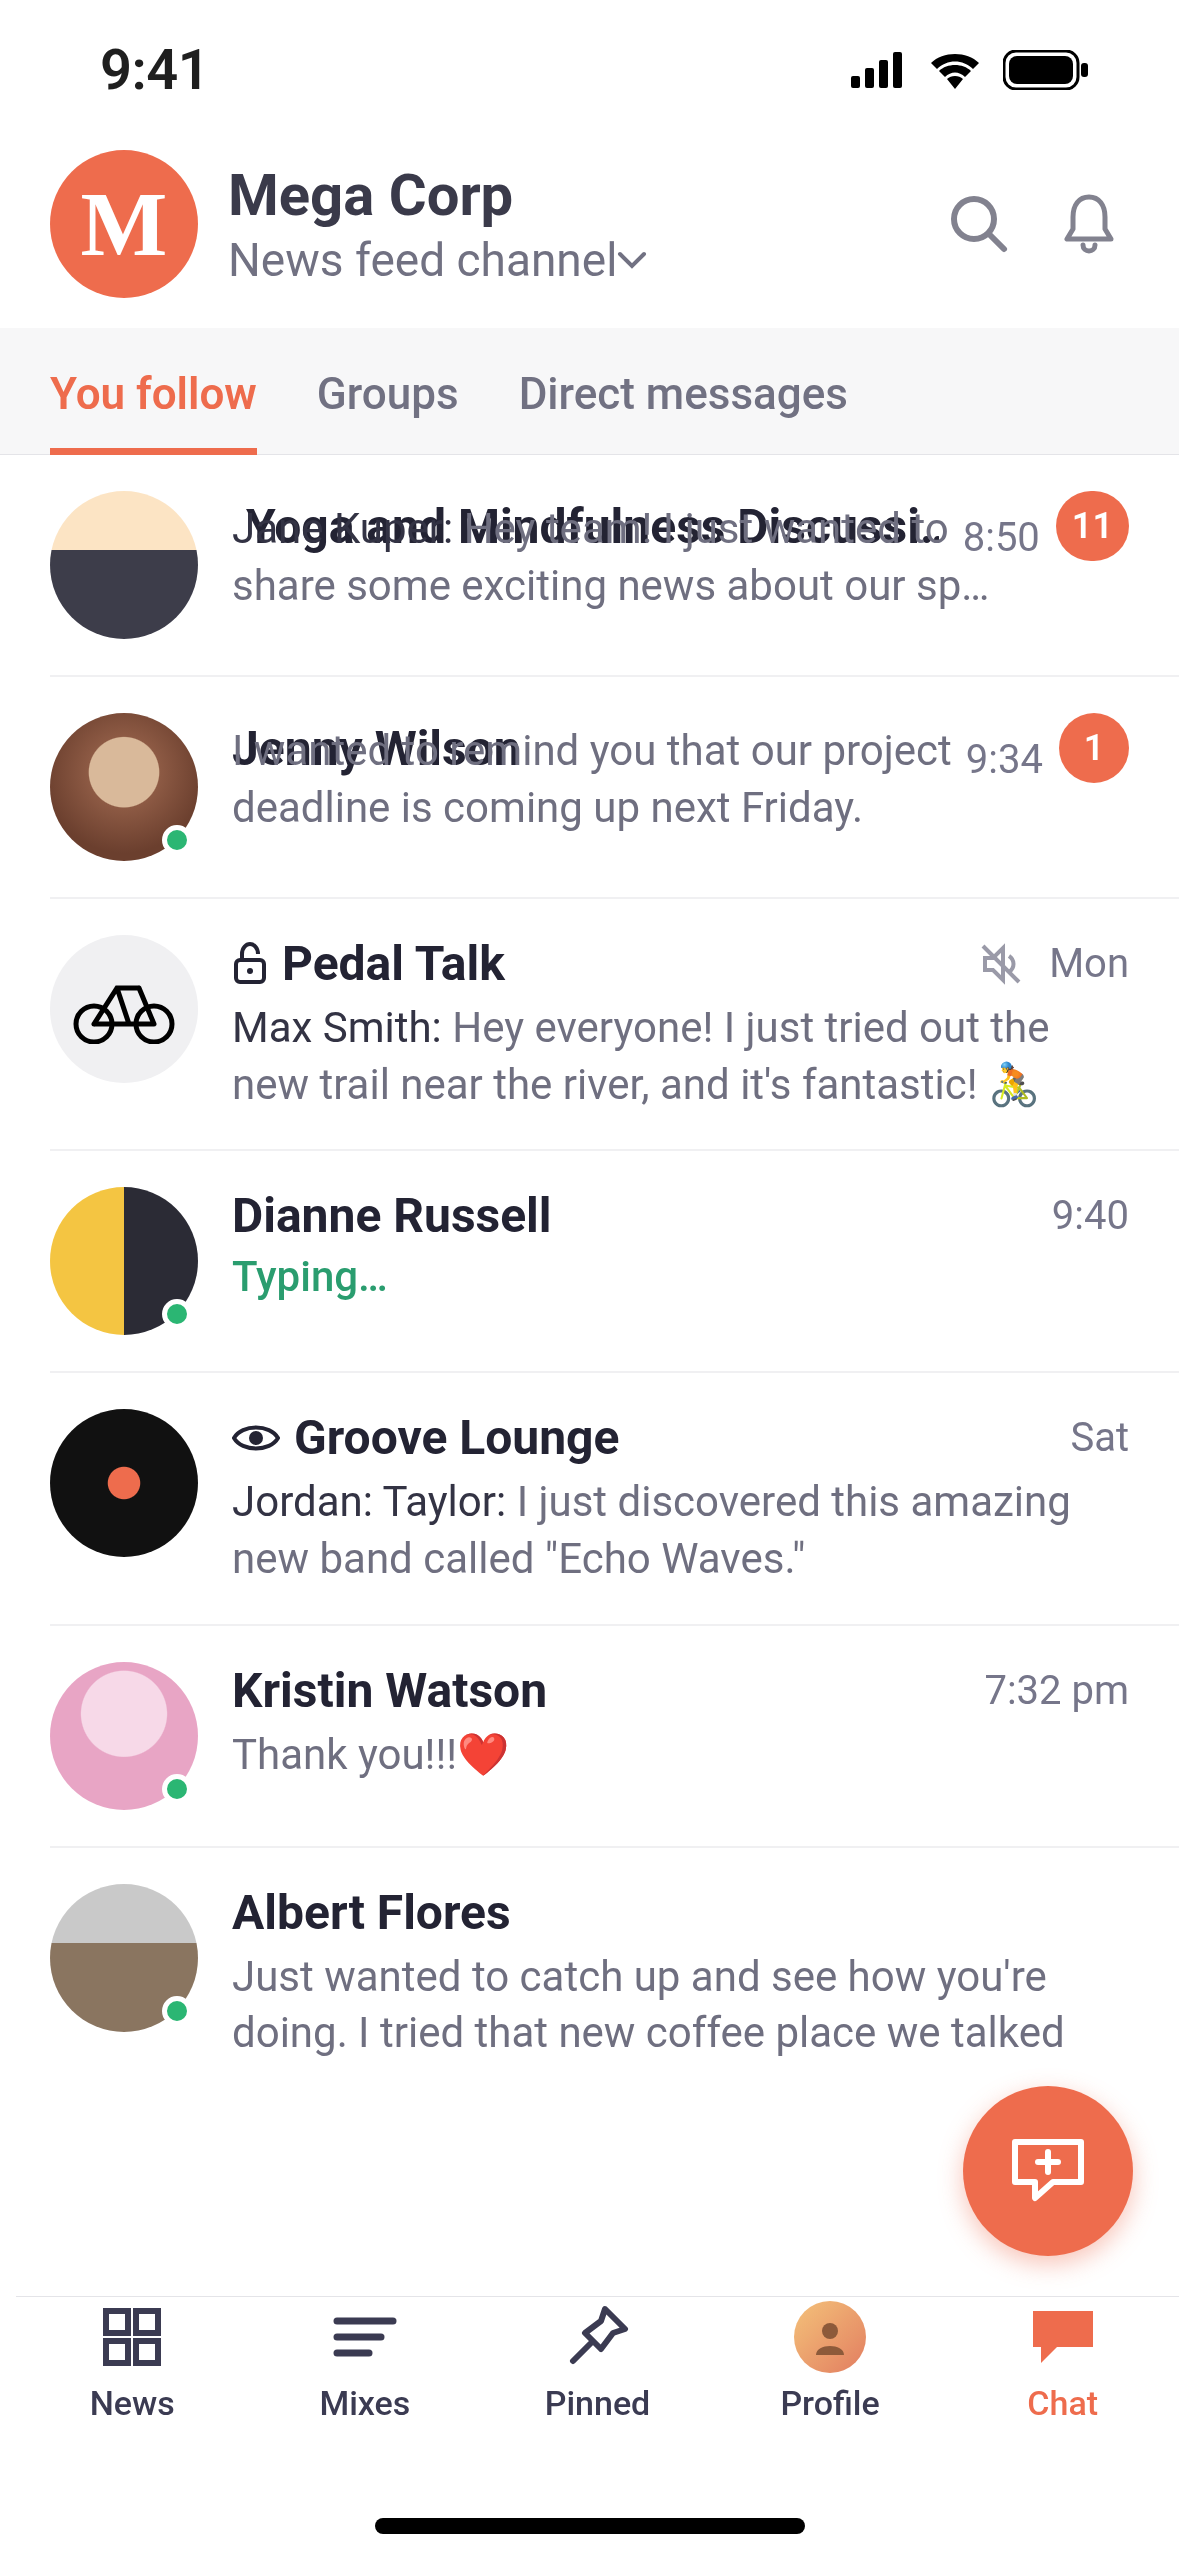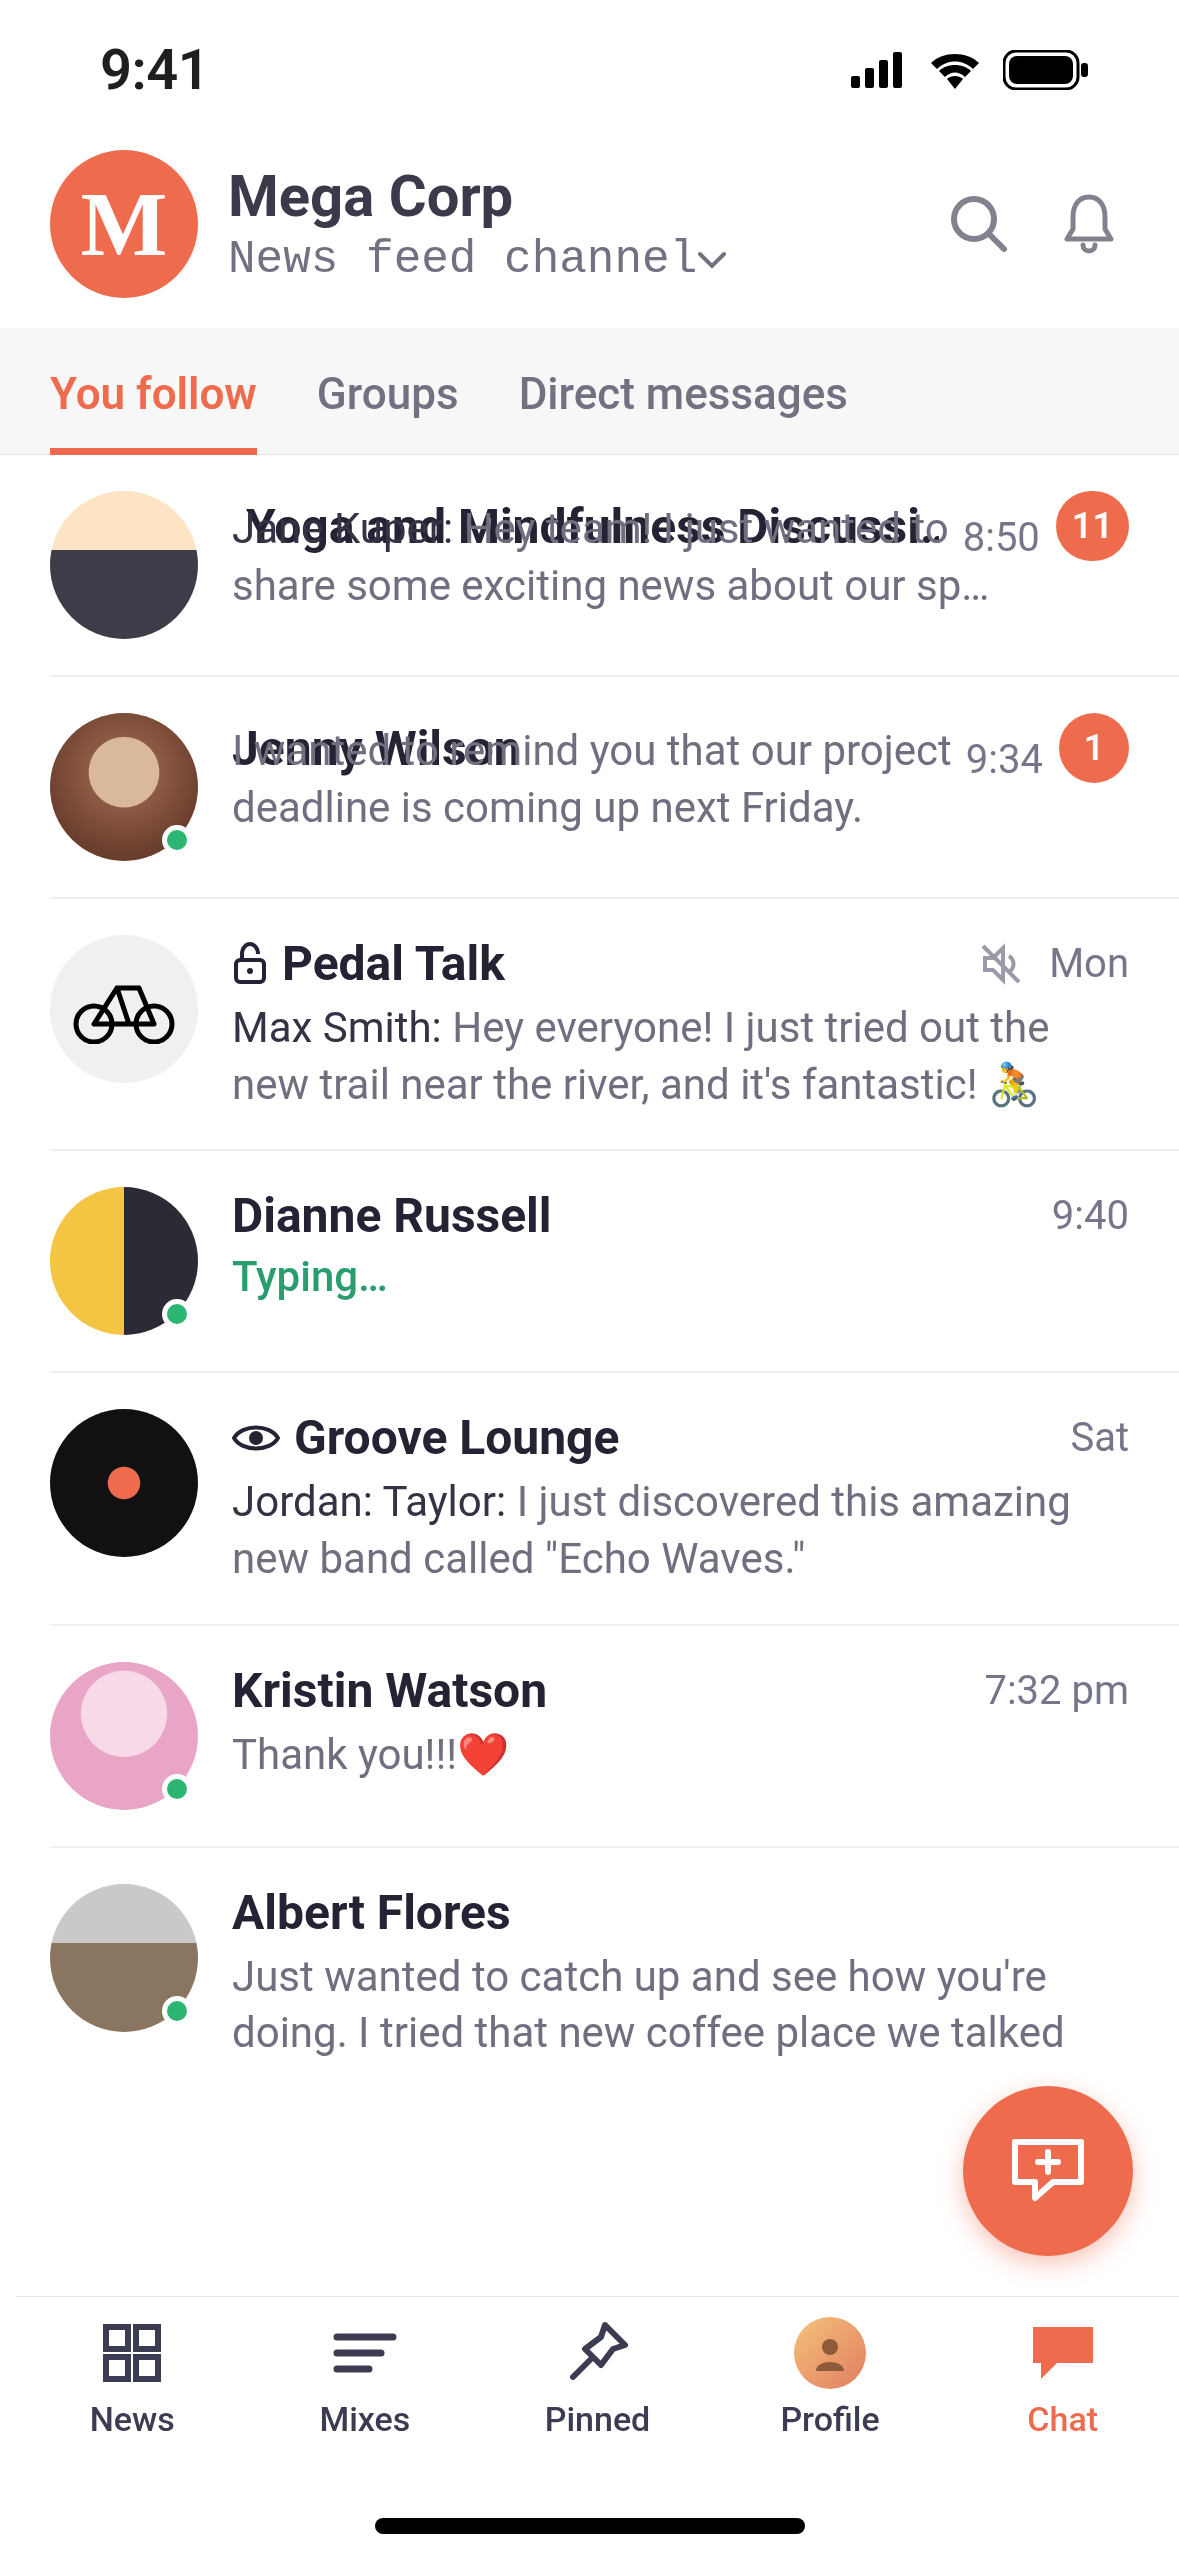--- a/index.html
+++ b/index.html
@@ -59,21 +59,20 @@
     font-weight: 700;
     color: #3a3a4a;
   }
   .header-subtitle {
     display: flex;
     align-items: center;
     gap: 0;
     font-size: 46px;
     color: #717182;
     margin-top: 4px;
-    font-family: Liberation Mono, monospace;
   }
   .header-action {
     width: 80px;
     height: 80px;
     display: flex;
     align-items: center;
     justify-content: center;
     color: #82828f;
   }
 
@@ -223,21 +222,21 @@
 
   
   .bottom-nav {
     position: absolute;
     left: 16px; right: 0; bottom: 0;
     height: 260px;
     border-top: 1px solid #e4e4e8;
     background: #fff;
     display: flex;
     justify-content: space-around;
-    padding-top: 20px;
+    padding-top: 4px;
     margin-top: 31px;
   }
   .nav-item {
     display: flex;
     flex-direction: column;
     align-items: center;
     gap: 10px;
     color: #3b3b52;
     width: 180px;
   }

